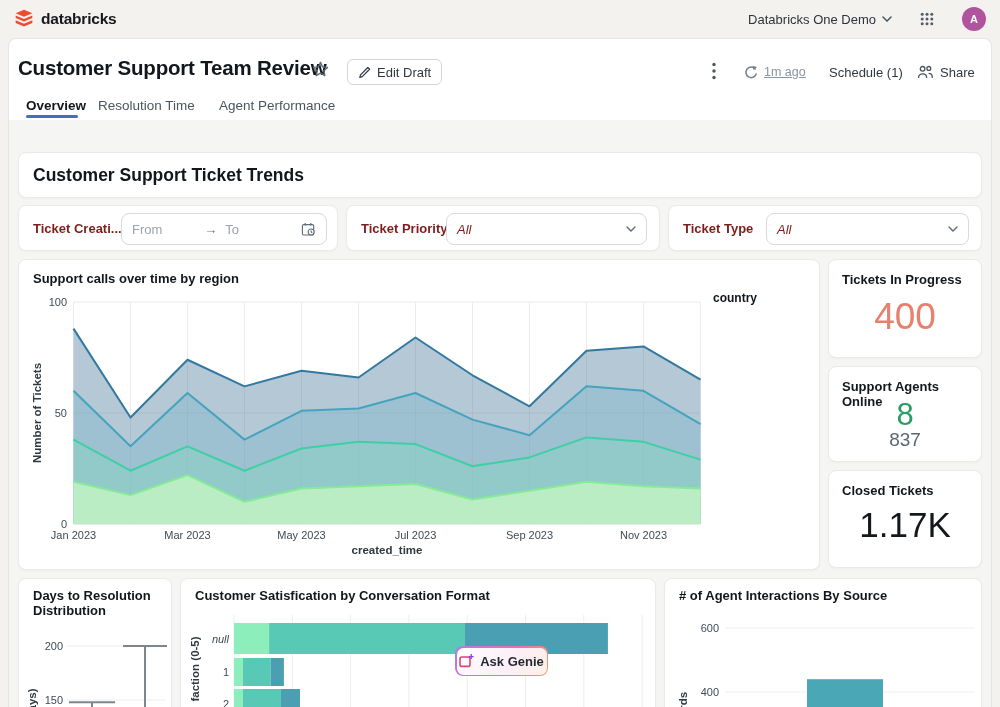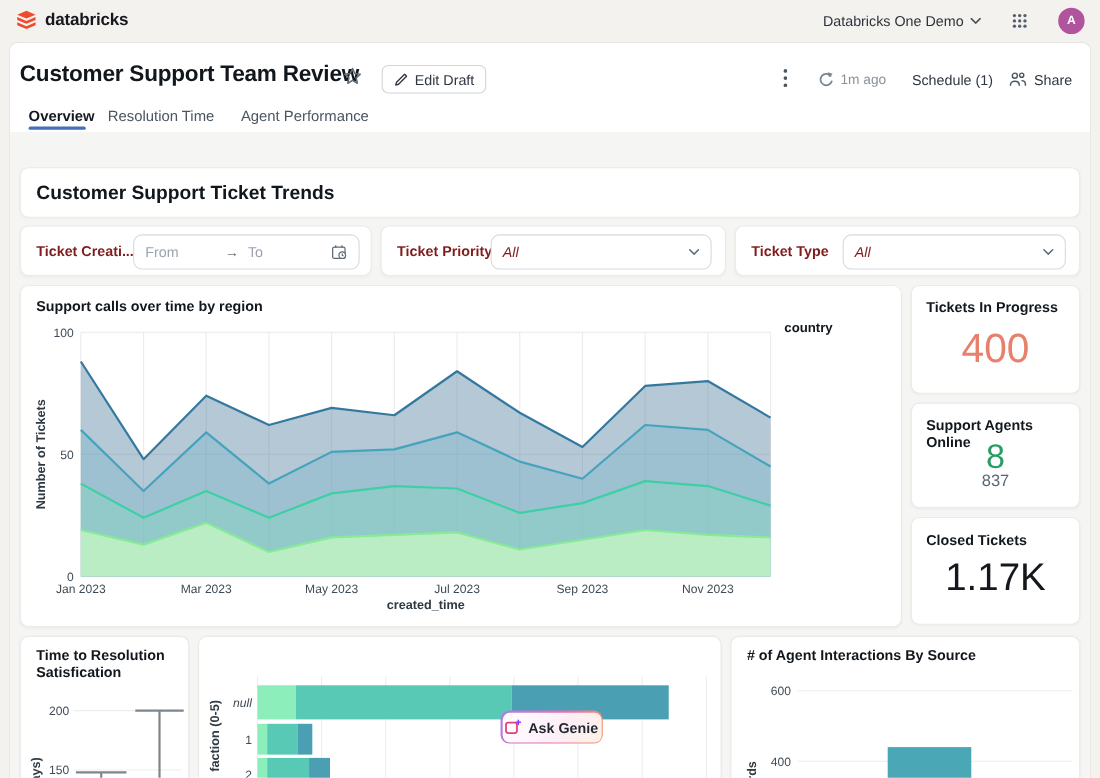--- a/index.html
+++ b/index.html
@@ -27,21 +27,21 @@
                background:#fff; border:1px solid #e7e5e1; border-bottom:none; border-radius:8px 8px 0 0; }
 
   .doc-title { position:absolute; left:18px; top:56px; font-size:20.5px; font-weight:700; letter-spacing:-0.2px; }
   .icon-btn { background:none; border:none; cursor:pointer; display:flex; align-items:center; }
   .pill-btn { position:absolute; display:flex; align-items:center; gap:6px; background:#fff;
               border:1px solid #d2d6db; border-radius:6px; font-size:13px; font-weight:500;
               color:#2f3742; padding:0 10px; height:26px; cursor:pointer;
               font-family:inherit; }
   .hdr-text-btn { position:absolute; background:none; border:none; font-family:inherit; font-size:13px;
                   font-weight:500; color:#2f3742; cursor:pointer; display:flex; align-items:center; gap:6px; height:22px; }
-  .muted-sm { font-size:12.5px; color:#8a939e; font-weight:400; }
+  .muted-sm { font-size:12.5px; color:#8a939e; font-weight:400;text-decoration:underline; }
 
   
   .tab { position:absolute; top:92px; height:26px; background:none; border:none; font-family:inherit;
          font-size:13.5px; color:#4a5560; cursor:pointer; }
   .tab.active { color:#11171c; font-weight:700; }
   .tab-underline { position:absolute; left:26px; top:115px; width:52px; height:3px; background:#4370bd; border-radius:2px; }
 
   
   .canvas { position:absolute; left:9px; top:120px; width:982px; height:587px; background:#f5f5f3; }
 
@@ -269,43 +269,44 @@
   </div>
 </div>
 
 <div class="card" style="left:828px; top:259px; width:154px; height:99px;">
   <div class="kpi-title">Tickets In Progress</div>
   <div class="kpi-value" style="top:36px; font-size:37px; color:#e8806e;">400</div>
 </div>
 <div class="card" style="left:828px; top:366px; width:154px; height:96px;">
   <div class="kpi-title">Support Agents Online</div>
   <div class="kpi-value" style="top:30px; font-size:31px; color:#2a9d64;">8</div>
-  <div class="kpi-value" style="top:62px; font-size:15px; color:#5a6672;">837</div>
+  <div class="kpi-value" style="top:62px; font-size:19px; color:#5a6672;">837</div>
 </div>
 <div class="card" style="left:828px; top:470px; width:154px; height:98px;">
   <div class="kpi-title">Closed Tickets</div>
   <div class="kpi-value" style="top:34px; font-size:35px; color:#14181c;">1.17K</div>
 </div>
 
 <div class="card" style="left:18px; top:578px; width:154px; height:160px;">
-  <div class="card-title abs" style="left:14px; top:9px; width:130px;">Time to Resolution Satisfication</div>
+  <div class="card-title abs" style="left:14px; top:9px; width:130px;">Days to Resolution Distribution</div>
   <svg id="box-svg" class="abs" style="left:8px; top:42px;" width="142" height="110" viewBox="0 0 142 110">
       <line x1="40" y1="25" x2="138" y2="25" stroke="#ededed"></line>
       <text x="36" y="29" text-anchor="end" font-size="11" fill="#3f4b56">200</text>
       <line x1="40" y1="79" x2="138" y2="79" stroke="#ededed"></line>
       <text x="36" y="83" text-anchor="end" font-size="11" fill="#3f4b56">150</text>
       <text x="9" y="85" text-anchor="middle" transform="rotate(-90 9 85)" font-size="11.5" font-weight="700" fill="#2e3942">(Days)</text>
       <line x1="42" y1="81.16" x2="88" y2="81.16" stroke="#7e868d" stroke-width="2"></line>
       <line x1="65" y1="81.16" x2="65" y2="110" stroke="#7e868d" stroke-width="2"></line>
       <line x1="96" y1="25" x2="140" y2="25" stroke="#7e868d" stroke-width="2"></line>
       <line x1="118" y1="25" x2="118" y2="110" stroke="#7e868d" stroke-width="2"></line>
     </svg>
 </div>
 
 <div class="card" style="left:180px; top:578px; width:476px; height:160px;">
+  <div class="card-title abs" style="left:14px; top:9px;">Customer Satisfication by Conversation Format</div>
   <svg id="csat-svg" class="abs" style="left:8px; top:30px;" width="460" height="122" viewBox="0 0 460 122">
       <line x1="45" y1="6" x2="45" y2="122" stroke="#ededed"></line>
       <line x1="103.3" y1="6" x2="103.3" y2="122" stroke="#ededed"></line>
       <line x1="161.6" y1="6" x2="161.6" y2="122" stroke="#ededed"></line>
       <line x1="219.89999999999998" y1="6" x2="219.89999999999998" y2="122" stroke="#ededed"></line>
       <line x1="278.2" y1="6" x2="278.2" y2="122" stroke="#ededed"></line>
       <line x1="336.5" y1="6" x2="336.5" y2="122" stroke="#ededed"></line>
       <line x1="394.79999999999995" y1="6" x2="394.79999999999995" y2="122" stroke="#ededed"></line>
       <line x1="453.09999999999997" y1="6" x2="453.09999999999997" y2="122" stroke="#ededed"></line>
       <text x="40" y="34" text-anchor="end" font-style="italic" font-size="11" fill="#3f4b56">null</text>

